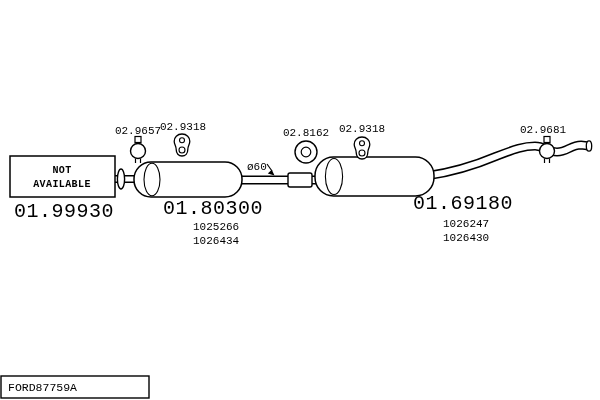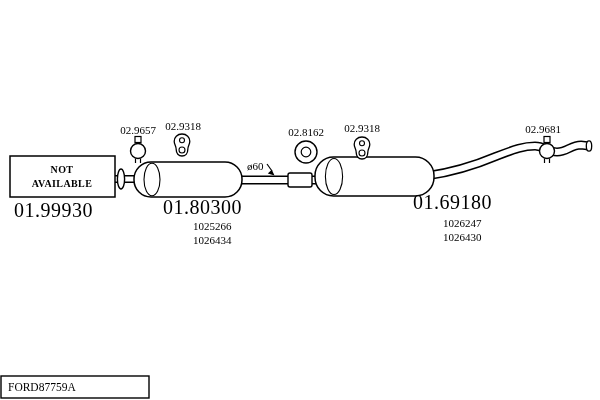--- a/index.html
+++ b/index.html
@@ -1,18 +1,18 @@
 <!DOCTYPE html>
 <html><head>
 <meta charset="utf-8">
 <style>
   html,body{margin:0;padding:0;background:#fff;}
   .stage{
     position:relative;width:600px;height:400px;background:#fff;overflow:hidden;
-    font-family:Liberation Serif, serif;
+    font-family:Liberation Mono, monospace;
   }
   svg{display:block;}
   text{fill:#000;}
   .big{font-size:20px;letter-spacing:0.5px;}
   .small-label{font-size:11px;}
   .ref{font-size:11px;}
   .na{font-size:10px;font-weight:bold;letter-spacing:0.4px;}
   .footer-text{font-size:11.5px;}
 </style>
 </head>

